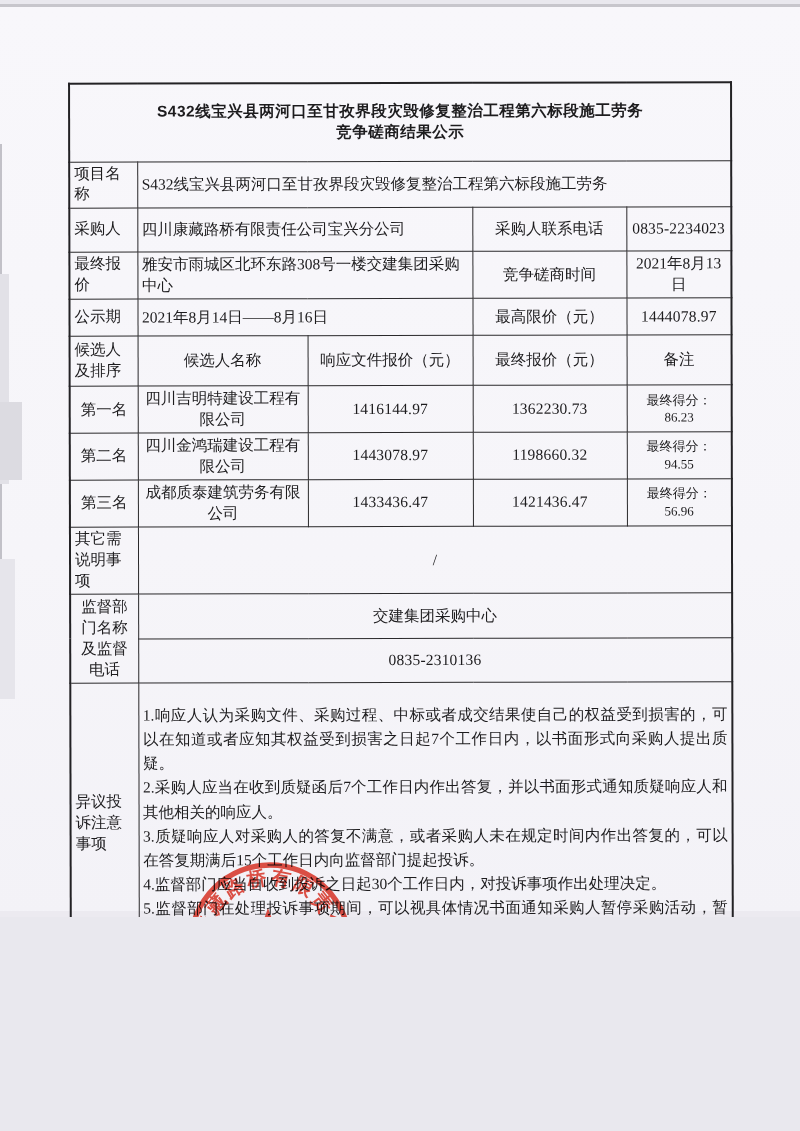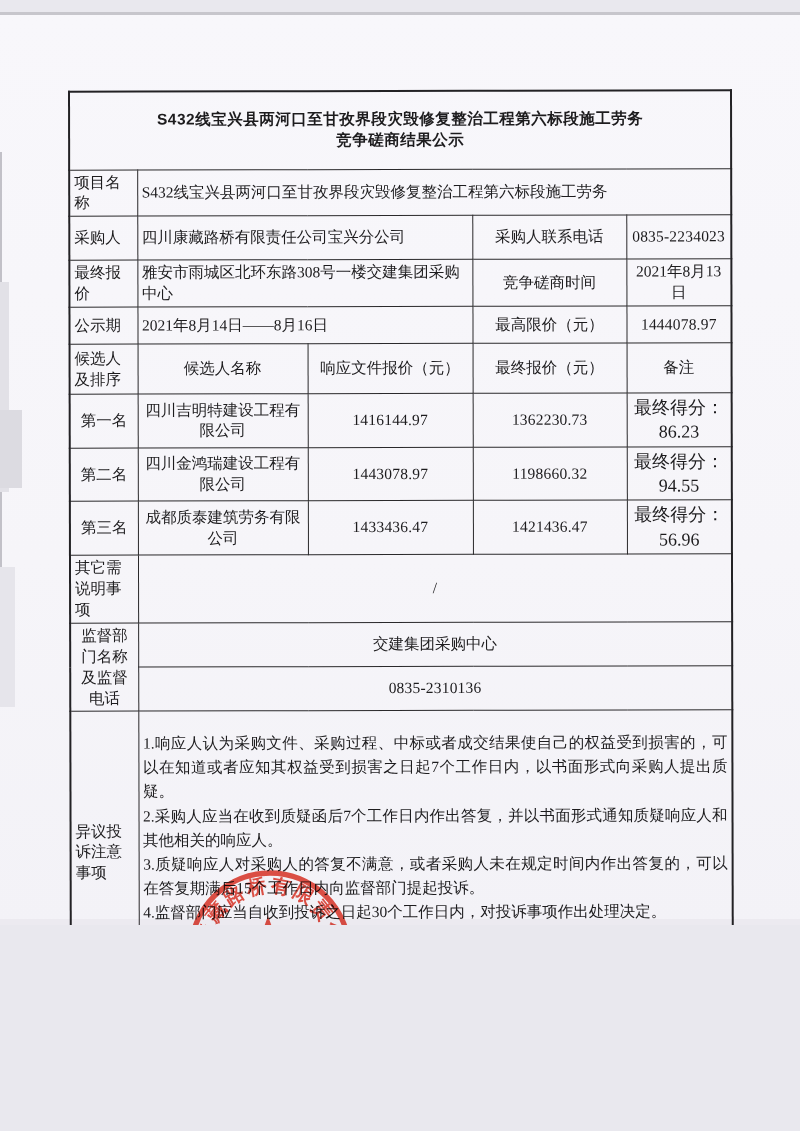--- a/index.html
+++ b/index.html
@@ -1,17 +1,17 @@
 <!DOCTYPE html>
 <html lang="zh"><head>
 <meta charset="utf-8">
 <style>
   html,body{margin:0;padding:0;}
   body{background:#e9e8ee;font-family:"Liberation Serif","DejaVu Serif",serif;}
-  .page{position:relative;width:800px;height:913px;margin:12px auto;
+  .page{position:relative;width:800px;height:913px;margin:4px auto;
         background:linear-gradient(180deg,#f8f7fb 0%,#f6f5f9 60%,#f3f2f7 100%);
         overflow:hidden;color:#1d1c1e;}
   
   .edge-top{position:absolute;left:0;top:0;width:100%;height:3px;background:#c7c6cc;}
   .edge-left{position:absolute;left:0;top:140px;width:2px;height:520px;background:#c2c1c8;}
   .edge-left-soft{position:absolute;left:0;top:270px;width:9px;height:210px;background:#e2e1e7;}
   .edge-left-soft2{position:absolute;left:0;top:555px;width:15px;height:140px;background:#e6e5eb;}
   .edge-left-soft3{position:absolute;left:0;top:398px;width:22px;height:78px;background:#dcdbe1;}
   .edge-bottom{position:absolute;left:0;bottom:0;width:100%;height:6px;background:#eceaf0;}
 
@@ -25,26 +25,26 @@
 
   .r-title{height:78px;}
   .r-proj{height:46px;}  .r-purch{height:44px;} .r-venue{height:46px;}
   .r-pub{height:37px;}   .r-head{height:50px;}
   .r-c1{height:40px;}    .r-c2{height:41px;}    .r-c3{height:41px;}
   .r-other{height:44px;} .r-sup1{height:42px;}  .r-sup2{height:42px;}
   .r-notice{height:282px;} .r-sign{height:48px;}
 
   td.title-cell{text-align:center;font-family:"Liberation Sans","DejaVu Sans",sans-serif;
                 font-weight:bold;font-size:23px;line-height:1.42;letter-spacing:.5px;padding:6px 10px;}
-  td.lab{padding-left:4px;}
+  td.lab{padding-left:4px;font-family:Liberation Mono, monospace;}
   td.lab-c{text-align:center;padding:2px 2px;border-radius:30px;}
   td.val{padding-left:7px;}
   td.c{text-align:center;}
   td.num{text-align:center;font-size:14.5px;letter-spacing:.2px;}
-  .remark-line{text-align:center;font-size:18px;line-height:1.35;}
+  .remark-line{text-align:center;font-size:13px;line-height:1.35;}
   td.notice-td{padding:8px 6px 8px 7px;}
   .notice-item{font-size:15.5px;line-height:1.56;text-align:justify;}
   td.sign-td{padding-left:7px;font-size:15.5px;}
 
   
   .stamp{position:absolute;left:180px;top:850px;width:180px;height:180px;
          pointer-events:none;mix-blend-mode:multiply;opacity:.88;}
   .sig{position:absolute;left:205px;top:905px;width:150px;height:80px;pointer-events:none;}
 </style>
 </head>

